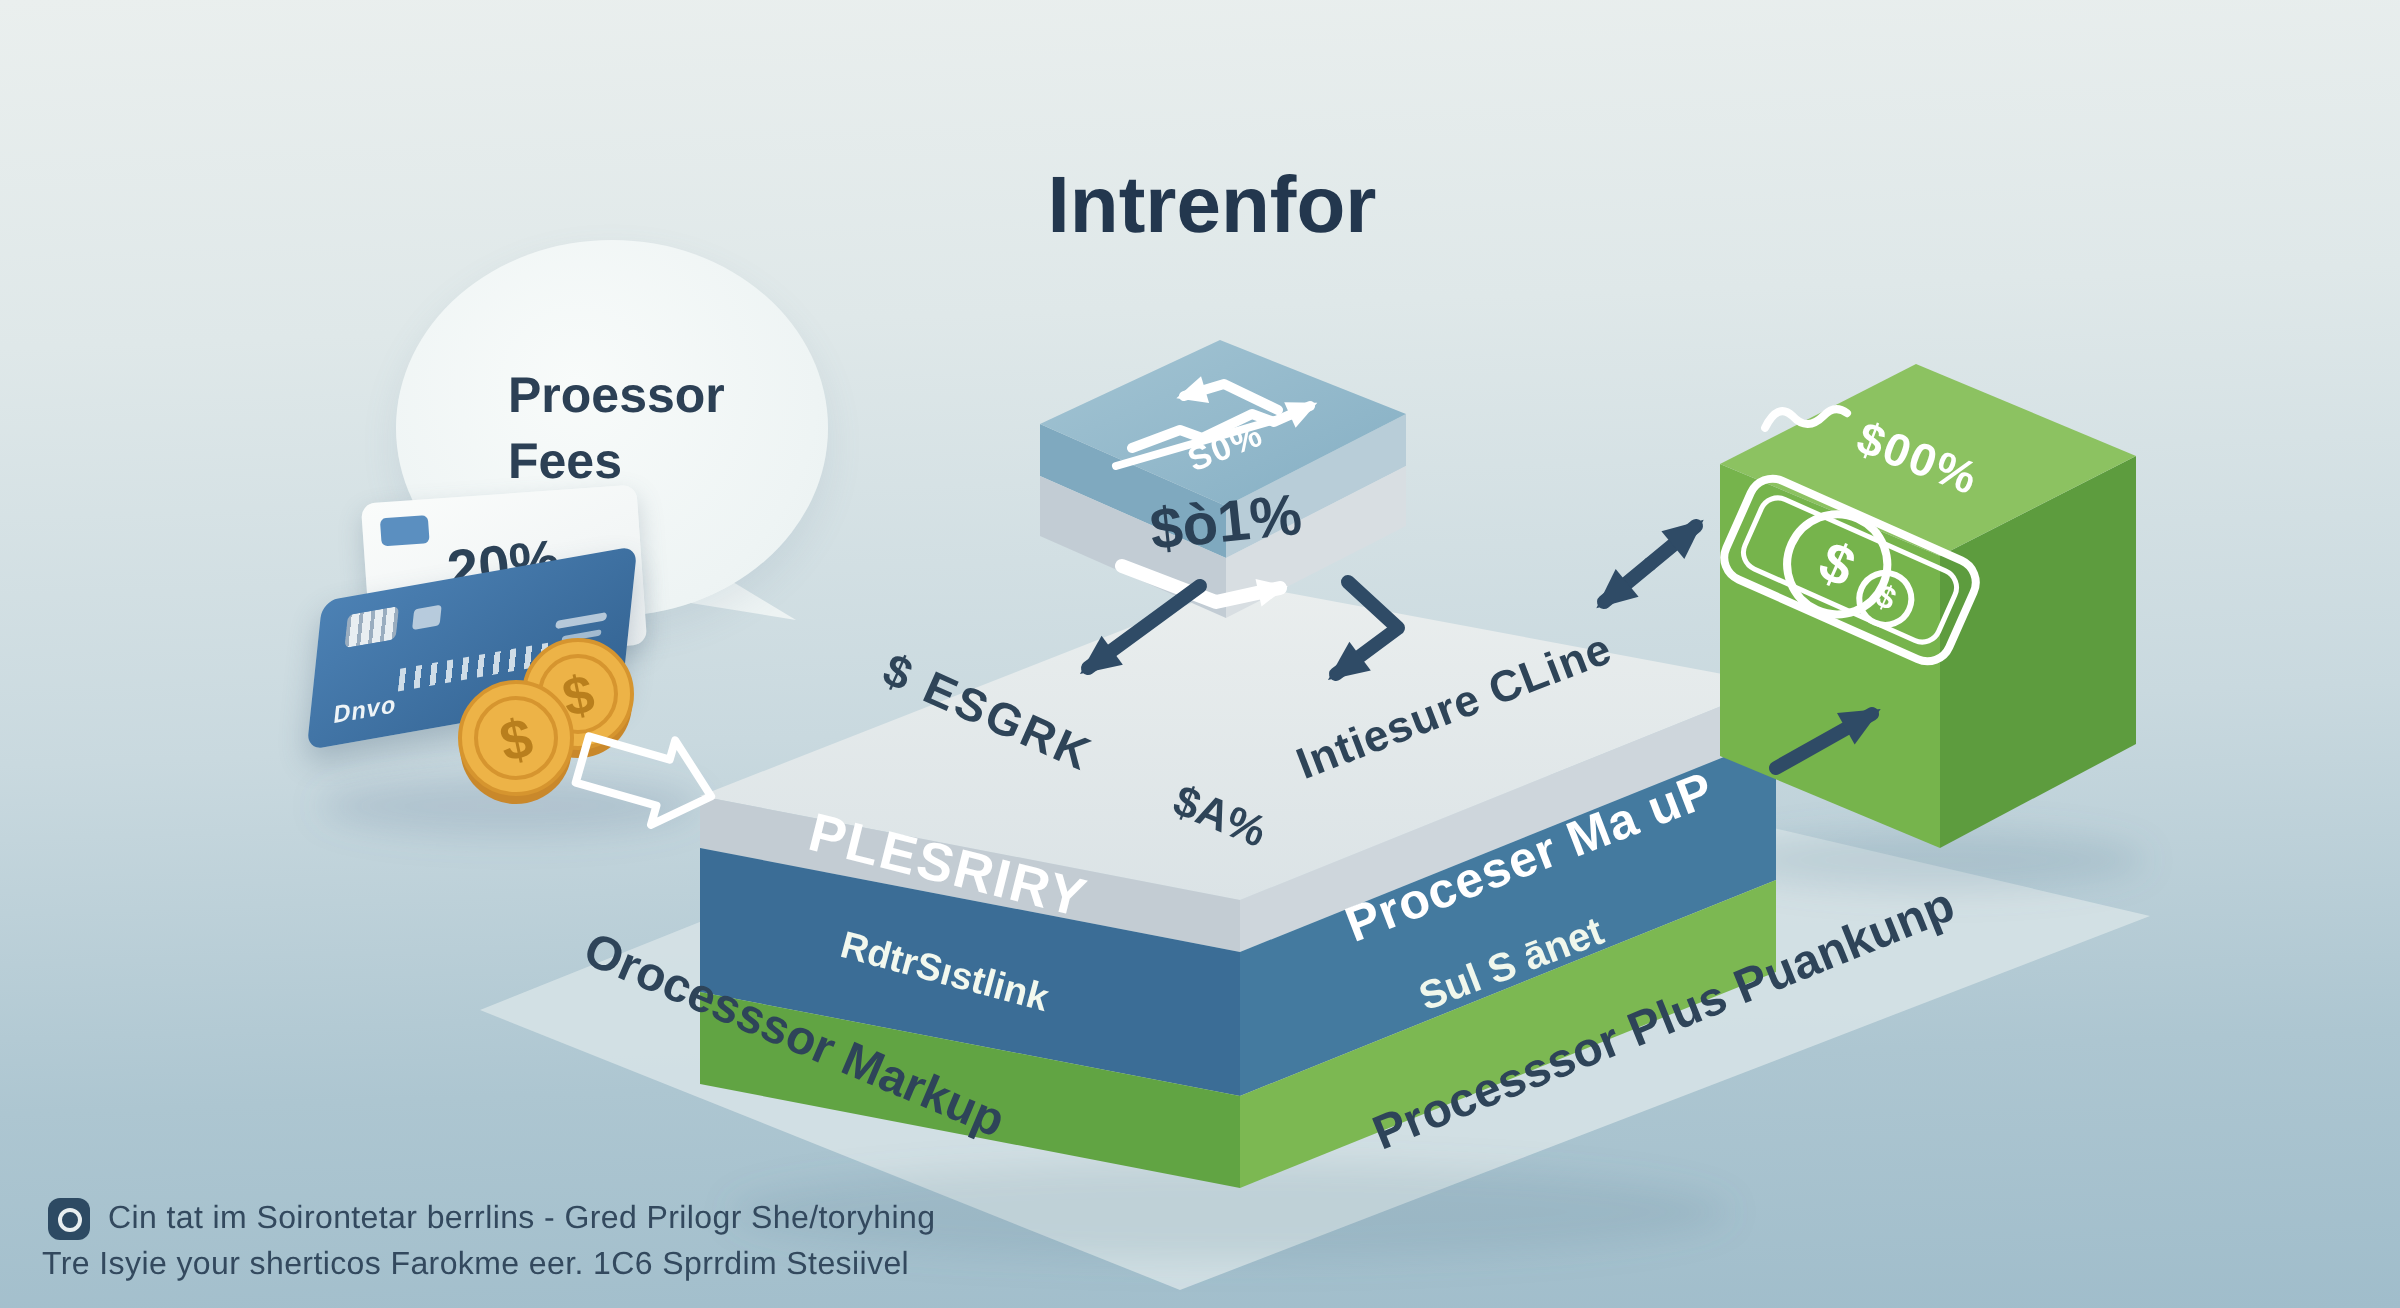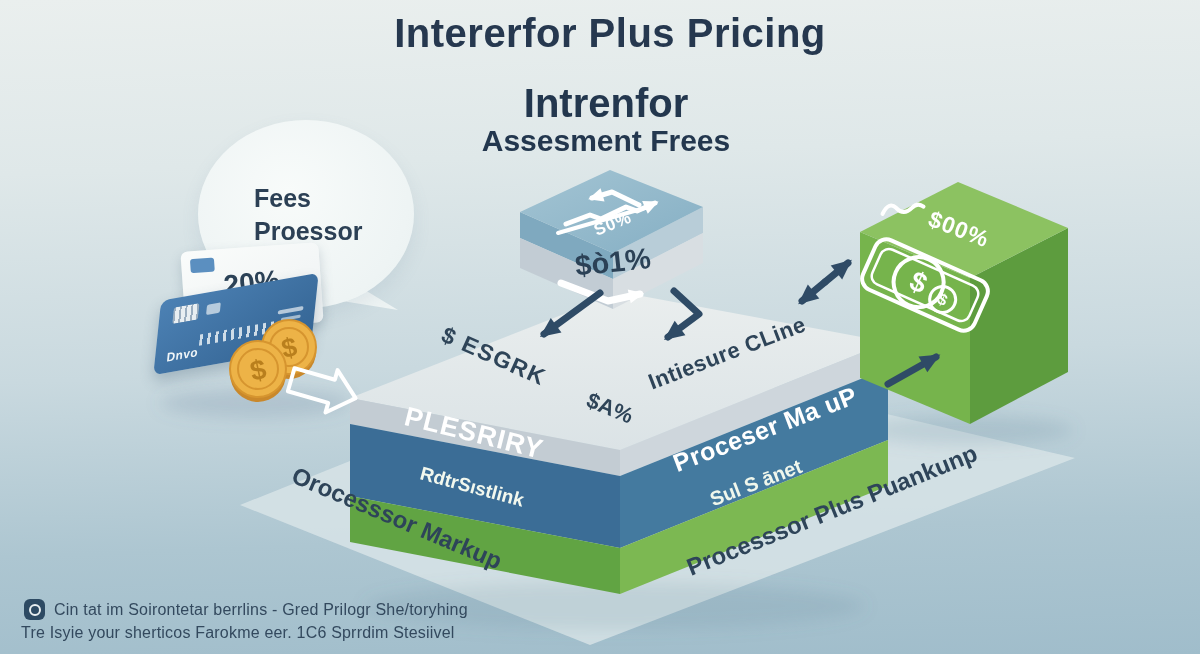--- a/index.html
+++ b/index.html
@@ -118,22 +118,22 @@
     <path d="M600 293 L544 334" marker-end="url(#ah)"></path>
     <path d="M674 291 L699 314 L668 337" marker-end="url(#ah)"></path>
     <path d="M825 282 L848 263" marker-end="url(#ah)"></path>
     <path d="M825 282 L802 301" marker-end="url(#ah)"></path>
     <path d="M888 384 L936 357" marker-end="url(#ah)"></path>
   </g>
 </svg>
 
 <div class="bubble">
   <div class="bubble-text">
+    <div>Proessor</div>
     <div>Fees</div>
-    <div>Proessor</div>
   </div>
 </div>
 
 <div class="white-card">
   <div class="wc-chip"></div>
   <div class="wc-percent">20%</div>
   <div class="wc-caption"></div>
 </div>
 
 <div class="blue-card">
@@ -155,23 +155,21 @@
   <g>
     <circle cx="258" cy="374" r="28" fill="#c9882b"></circle>
     <circle cx="258" cy="369" r="28" fill="#edb347" stroke="#d6952f" stroke-width="2"></circle>
     <circle cx="258" cy="369" r="20" fill="none" stroke="#d6952f" stroke-width="2"></circle>
     <text x="258" y="370" fill="#b97f1d" font-size="28" font-weight="bold" text-anchor="middle" dominant-baseline="central" transform="rotate(-12 258 369)">$</text>
   </g>
   <path d="M290 376 L332 376 L332 366 L357 388 L332 410 L332 400 L290 400 Z" fill="none" stroke="#ffffff" stroke-width="4" stroke-linejoin="round" transform="rotate(16 320 388)"></path>
 </svg>
 
 <div class="layer" style="z-index:4">
-  <div class="lbl" style="left:610px;top:33px;transform:translate(-50%,-50%);font-size:40px;font-weight:bold;color:#26384f;letter-spacing:.5px;">Intererfor Plus Pricing</div>
   <div class="lbl" style="left:606px;top:103px;transform:translate(-50%,-50%);font-size:40px;font-weight:bold;color:#23374e;">Intrenfor</div>
-  <div class="lbl" style="left:606px;top:141px;transform:translate(-50%,-50%);font-size:30px;font-weight:bold;color:#23374e;">Assesment Frees</div>
 
   <div class="lbl" style="left:494px;top:356px;transform:translate(-50%,-50%) rotate(24deg);font-size:23px;font-weight:bold;color:#2e4458;letter-spacing:1.5px;">$ ESGRK</div>
   <div class="lbl" style="left:727px;top:353px;transform:translate(-50%,-50%) rotate(-21deg);font-size:22px;font-weight:bold;color:#2e4458;letter-spacing:.5px;">Intiesure CLine</div>
   <div class="lbl" style="left:610px;top:408px;transform:translate(-50%,-50%) rotate(22deg);font-size:22px;font-weight:bold;color:#2e4458;">$A%</div>
 
   <div class="lbl" style="left:474px;top:433px;transform:translate(-50%,-50%) rotate(14deg);font-size:27px;font-weight:bold;color:#ffffff;letter-spacing:1px;">PLESRIRY</div>
   <div class="lbl" style="left:472px;top:487px;transform:translate(-50%,-50%) rotate(15deg);font-size:19px;font-weight:bold;color:#f2f8ee;">RdtrSıstlink</div>
   <div class="lbl" style="left:765px;top:429px;transform:translate(-50%,-50%) rotate(-21deg);font-size:25px;font-weight:bold;color:#ffffff;letter-spacing:.5px;">Proceser Ma uP</div>
   <div class="lbl" style="left:756px;top:483px;transform:translate(-50%,-50%) rotate(-21deg);font-size:20px;font-weight:bold;color:#f0f7ec;">Sul S ānet</div>
 

